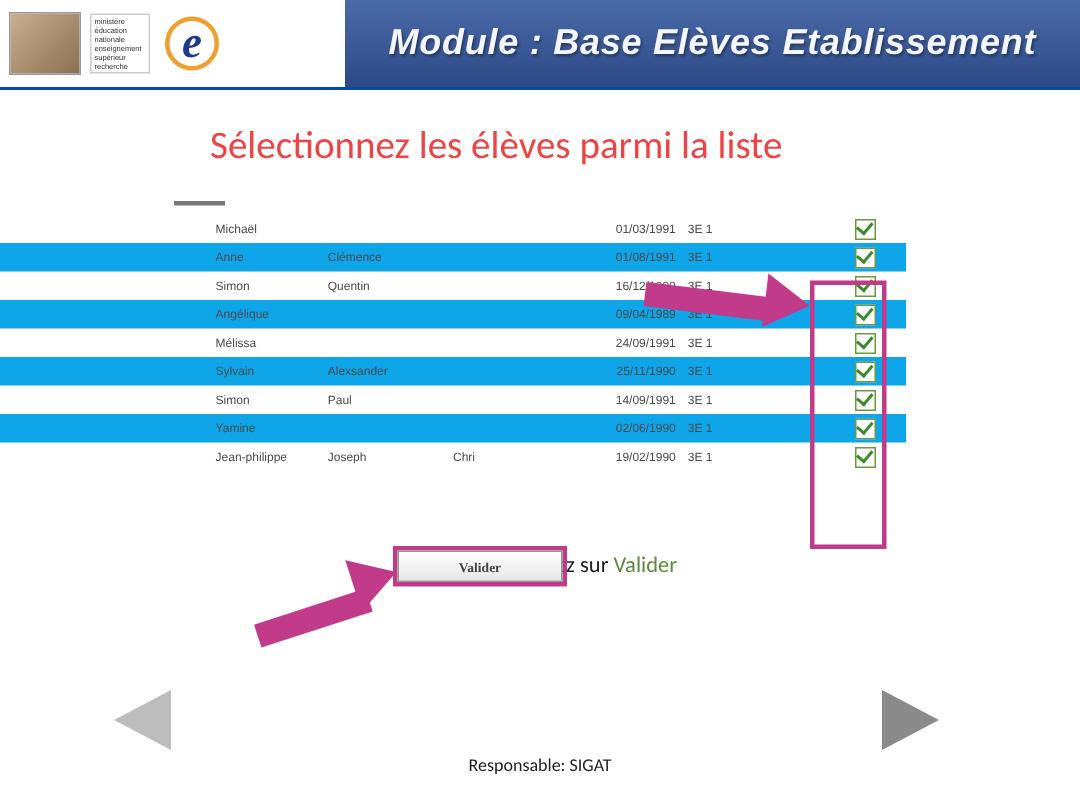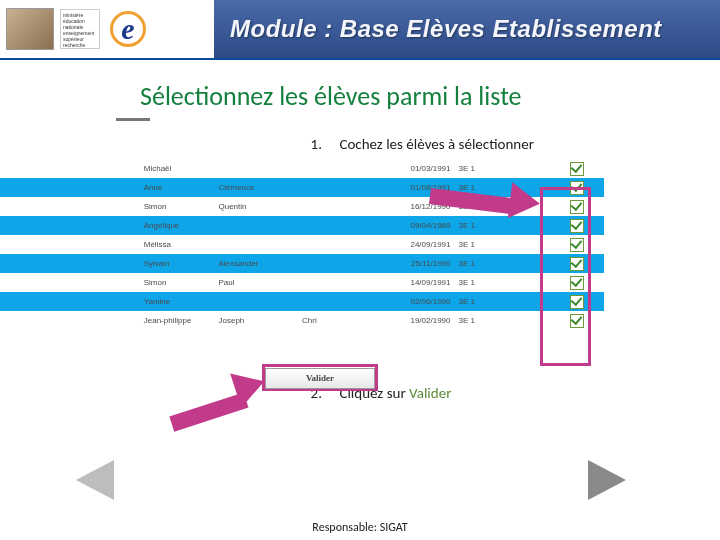--- a/index.html
+++ b/index.html
@@ -4,23 +4,23 @@
 <style>
 html,body{margin:0;padding:0;font-family:Arial,Helvetica,sans-serif;background:#fff;width:720px;height:540px;overflow:hidden}
 
 .banner{height:58px;background:#fff;border-bottom:2px solid #0a4a9a;display:flex;align-items:stretch}
 .banner-left{width:200px;display:flex;align-items:center;gap:6px;padding-left:6px}
 .photo{width:46px;height:40px;background:linear-gradient(135deg,#c9b090,#8a7050);border:1px solid #999}
 .minlogo{width:40px;height:40px;background:#fff;border:1px solid #ccc;font-size:5px;line-height:6px;color:#333;padding:2px;box-sizing:border-box;overflow:hidden}
 .elogo{width:44px;height:44px;position:relative}
 .elogo .ring{position:absolute;inset:4px;border:3px solid #f0a030;border-radius:50%}
 .elogo .e{position:absolute;inset:0;display:flex;align-items:center;justify-content:center;font:italic 700 30px Georgia,serif;color:#1b3a8a}
-.banner-right{flex:1;margin-left:8px;background:linear-gradient(#4a6aa8,#2d4a86);display:flex;align-items:center;padding-left:16px;color:#f4f6fb;font:italic 700 24px "Trebuchet MS",Arial;text-shadow:1px 1px 2px rgba(0,0,0,.4);letter-spacing:.5px}
-
-.title{margin:20px 0 6px 140px;font:400 26px Calibri,Arial;color:#15803d}
+.banner-right{flex:1;margin-left:24px;background:linear-gradient(#4a6aa8,#2d4a86);display:flex;align-items:center;padding-left:29px;color:#f4f6fb;font:italic 700 24px "Trebuchet MS",Arial;text-shadow:1px 1px 2px rgba(0,0,0,.4);letter-spacing:.5px}
+
+.title{margin:20px 0 22px 140px;font:400 26px Calibri,Arial;color:#ef4444}
 .underline{margin-left:116px;width:34px;height:3px;background:#787878}
 
 .instr{margin:14px 0 6px 300px;font:400 15px Calibri,Arial;color:#222}
 .instr .num{display:inline-block;width:22px;text-align:right;margin-right:14px}
 .instr .valider{color:#5a8a3a}
 
 .tablewrap{margin:6px 0 0 0;width:604px}
 .row{display:flex;height:19px;font:400 8px Verdana,Arial;color:#4a4a4a;align-items:center}
 .row.alt{background:#0ea5e9}
 .row>div{padding:0 4px;box-sizing:border-box;white-space:nowrap;overflow:hidden}
@@ -42,21 +42,21 @@
 .arrow{position:absolute}
 .arrow .shaft{position:absolute;background:#c23a8a}
 .arrow .head{position:absolute;width:0;height:0}
 .arrow1{top:178px;left:430px}
 .arrow1 .shaft{top:10px;left:0;width:85px;height:16px;transform:rotate(7deg);transform-origin:left center}
 .arrow1 .head{top:6px;left:80px;border-left:30px solid #c23a8a;border-top:18px solid transparent;border-bottom:18px solid transparent;transform:rotate(7deg)}
 .arrow2{top:368px;left:150px}
 .arrow2 .shaft{top:24px;left:18px;width:78px;height:16px;transform:rotate(-18deg);transform-origin:right center}
 .arrow2 .head{top:0px;left:85px;border-left:30px solid #c23a8a;border-top:18px solid transparent;border-bottom:18px solid transparent;transform:rotate(-18deg)}
 
-.footer{position:absolute;bottom:6px;left:0;width:720px;text-align:center;font:400 12px Calibri,Arial;color:#222}
+.footer{position:absolute;bottom:22px;left:0;width:720px;text-align:center;font:400 12px Calibri,Arial;color:#222}
 
 .navprev,.navnext{position:absolute;bottom:40px;width:0;height:0;cursor:pointer}
 .navprev{left:76px;border-right:38px solid #bdbdbd;border-top:20px solid transparent;border-bottom:20px solid transparent}
 .navnext{left:588px;border-left:38px solid #8a8a8a;border-top:20px solid transparent;border-bottom:20px solid transparent}
 .stage{position:relative;width:720px;height:540px}
 </style>
 </head>
 <body>
 <div class="stage">
 
@@ -68,24 +68,20 @@
           <div class="ring"></div>
           <div class="e">e</div>
         </div>
   </div>
   <div class="banner-right">Module : Base Elèves Etablissement</div>
 </div>
 
 <div class="title">Sélectionnez les élèves parmi la liste</div>
 <div class="underline"></div>
 
-<div class="instr">
-  <span class="num">1.</span>
-  <span>Cochez les élèves à sélectionner</span>
-</div>
 
 <div class="tablewrap" id="tbody">
       <div class="row">
         <div class="c1"></div>
         <div class="c2">Michaël</div>
         <div class="c3"></div>
         <div class="c4"></div>
         <div class="c5">01/03/1991</div>
         <div class="c6">3E 1</div>
         <div class="c7">

